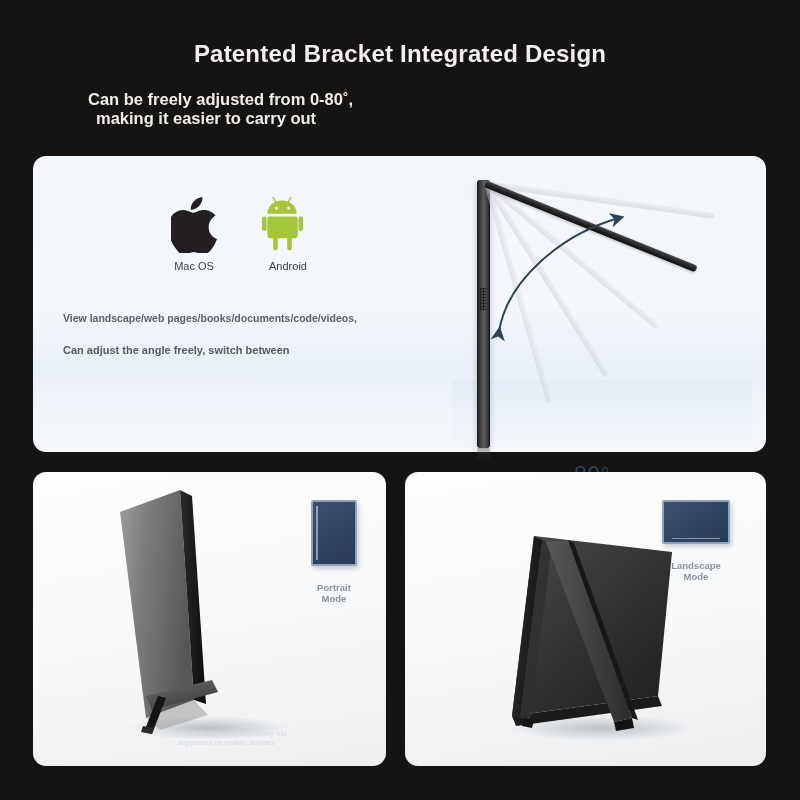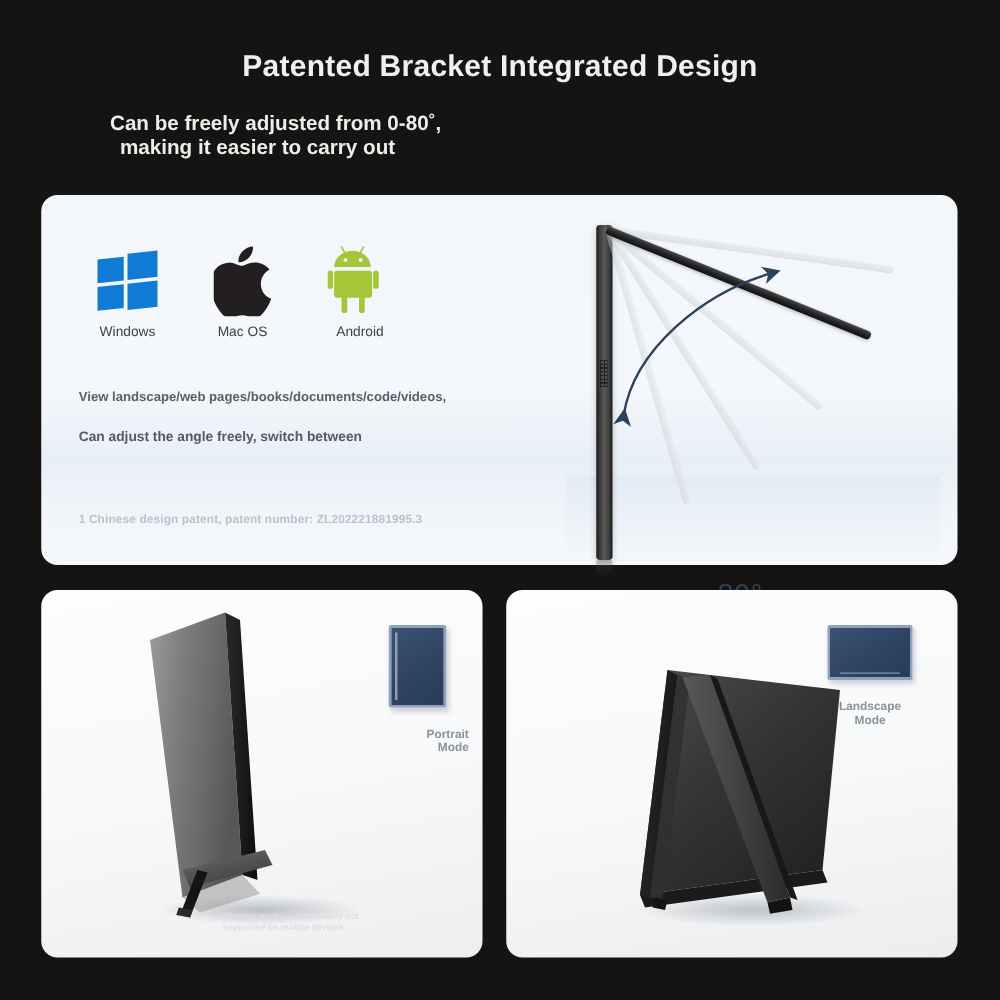--- a/index.html
+++ b/index.html
@@ -111,21 +111,21 @@
     margin:0 auto;
     background:linear-gradient(145deg,#3c5272 0%,#2f4462 55%,#293c57 100%);
     border:2px solid #8fa2bb;border-radius:2px;
     position:relative;
     box-shadow:2px 3px 4px rgba(120,135,155,.35);
   }
   .mode-thumb .cap{
     margin-top:16px;font-size:9.5px;font-weight:bold;color:#8a929c;line-height:11px;
   }
   .mode-thumb .cap span{display:block;}
-  #thumb-portrait{left:293px;top:500px;width:82px;text-align:right;}
+  #thumb-portrait{left:293px;top:500px;width:82px;}
   #thumb-portrait .screen{width:42px;height:62px;}
   #thumb-portrait .screen::before{
     content:"";position:absolute;left:3px;top:4px;width:1.5px;height:54px;
     background:rgba(190,205,225,.65);
   }
   #thumb-landscape{left:650px;top:500px;width:92px;}
   #thumb-landscape .screen{width:64px;height:40px;}
   #thumb-landscape .screen::after{
     content:"";position:absolute;left:8px;bottom:3px;width:48px;height:1.5px;
     background:rgba(190,205,225,.6);
@@ -149,31 +149,20 @@
   <div class="title">Patented Bracket Integrated Design</div>
   <div class="subtitle">
     <span>Can be freely adjusted from 0-80˚,</span>
     <span class="l2">making it easier to carry out</span>
   </div>
 
   <div class="panel" id="panel-top"></div>
 
   <div class="os-row">
 
-    <div class="os" id="os-windows">
-      <div class="mark">
-        <div class="win-grid">
-            <i></i>
-            <i></i>
-            <i></i>
-            <i></i>
-          </div>
-      </div>
-      <div class="cap">Windows</div>
-    </div>
 
     <div class="os" id="os-android">
       <div class="mark">
         <svg width="52" height="56" viewBox="0 0 52 56" aria-hidden="true">
           <g fill="#a4c639">
             <path d="M13.1 5.1 10.6.9a.66.66 0 0 1 .24-.9.66.66 0 0 1 .9.24l2.55 4.3a17.6 17.6 0 0 1 11.42 0l2.55-4.3a.66.66 0 0 1 .9-.24c.31.18.42.58.24.9l-2.5 4.2c4.6 2.3 7.72 6.6 7.72 11.55H5.38c0-4.95 3.12-9.25 7.72-11.55z"></path>
             <circle cx="14.4" cy="11" r="1.55" fill="#f4f7fb"></circle>
             <circle cx="26.6" cy="11" r="1.55" fill="#f4f7fb"></circle>
             <rect x="5.3" y="19.6" width="30.4" height="21.6" rx="2.4"></rect>
             <rect x="0" y="19.4" width="4.5" height="14.6" rx="2.25"></rect>
@@ -196,21 +185,20 @@
       <div class="cap">Mac OS</div>
     </div>
   </div>
 
   <div class="para" id="para-1">
     <span>View landscape/web pages/books/documents/code/videos,</span>
   </div>
   <div class="para" id="para-2">
     <span>Can adjust the angle freely, switch between</span>
   </div>
-  <div class="patent">1 Chinese design patent, patent number: ZL202221881995.3</div>
 
   <div id="hinge">
     <div class="floor"></div>
 
     <div class="tablet-edge">
       <div class="speaker"></div>
       <div class="refl"></div>
     </div>
 
     <div class="arm ghost" style="width:232px;transform:rotate(8deg);opacity:.55;"></div>

